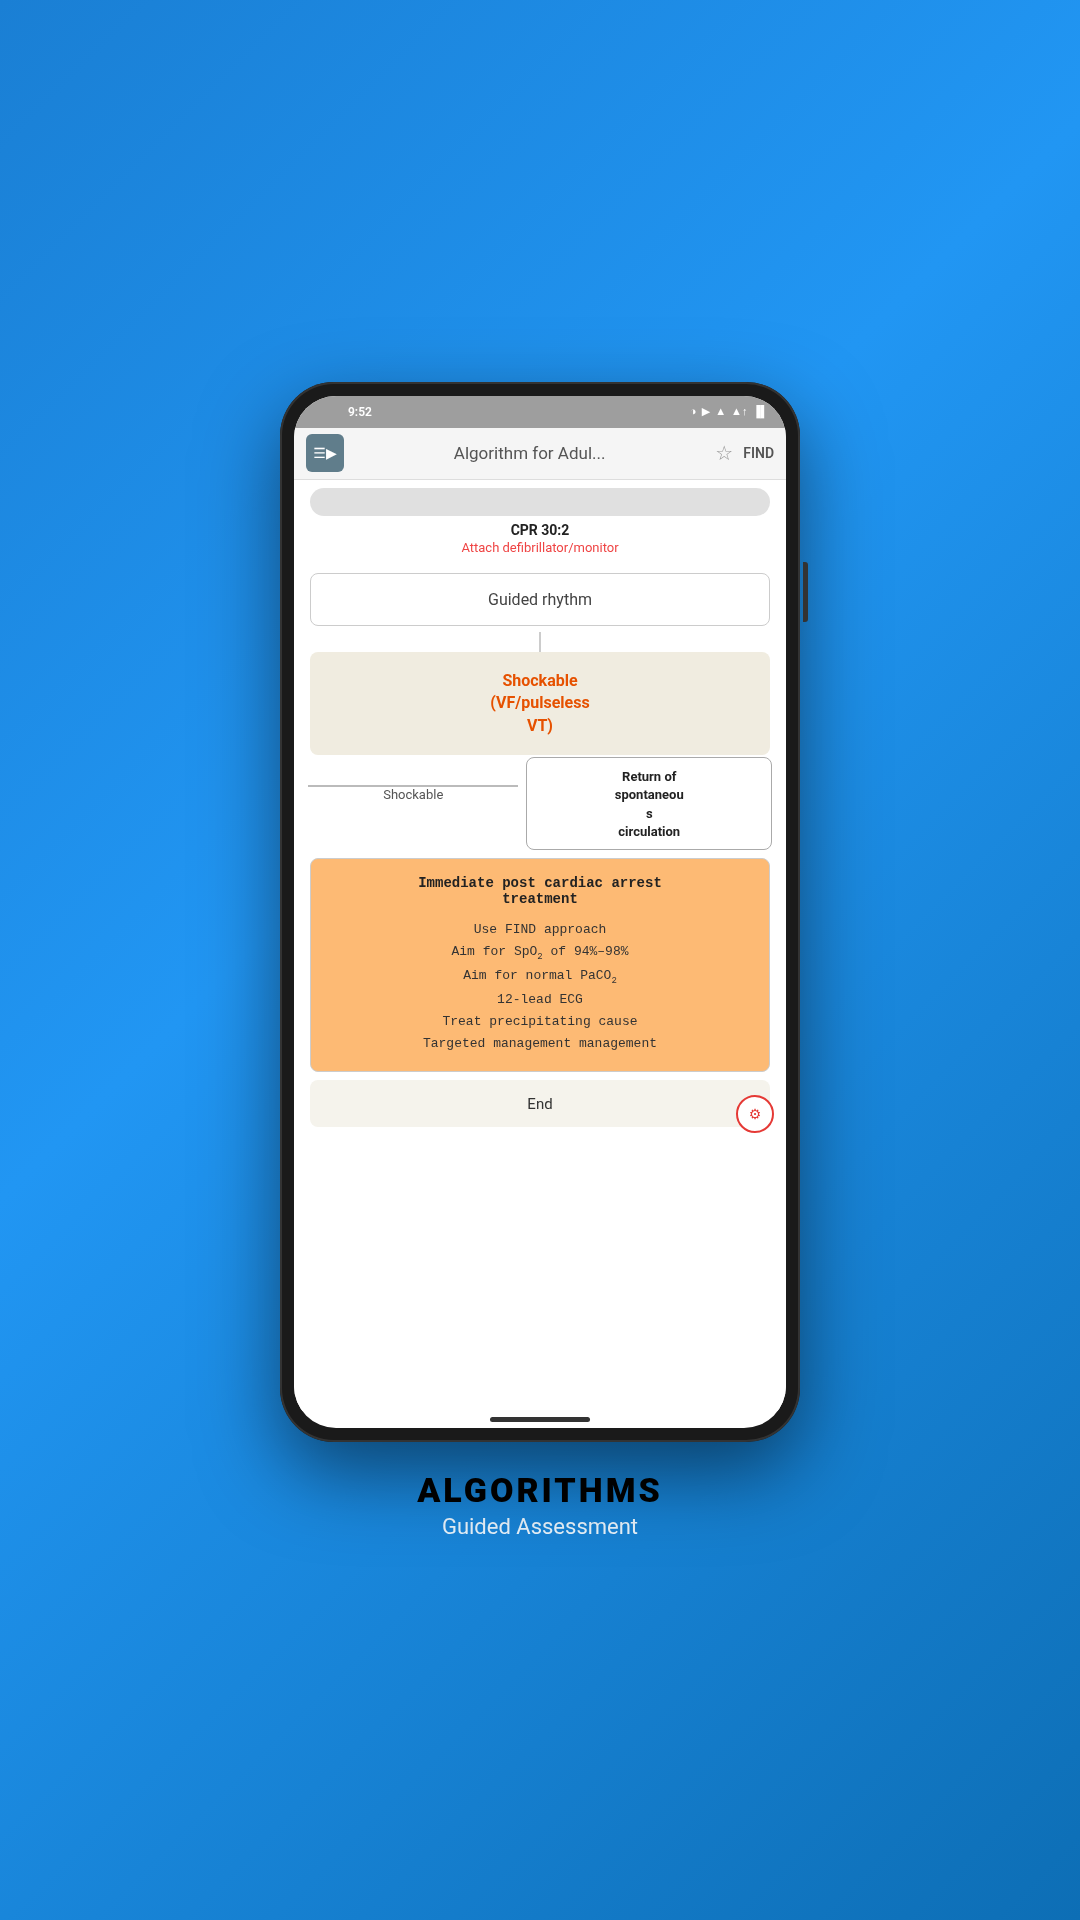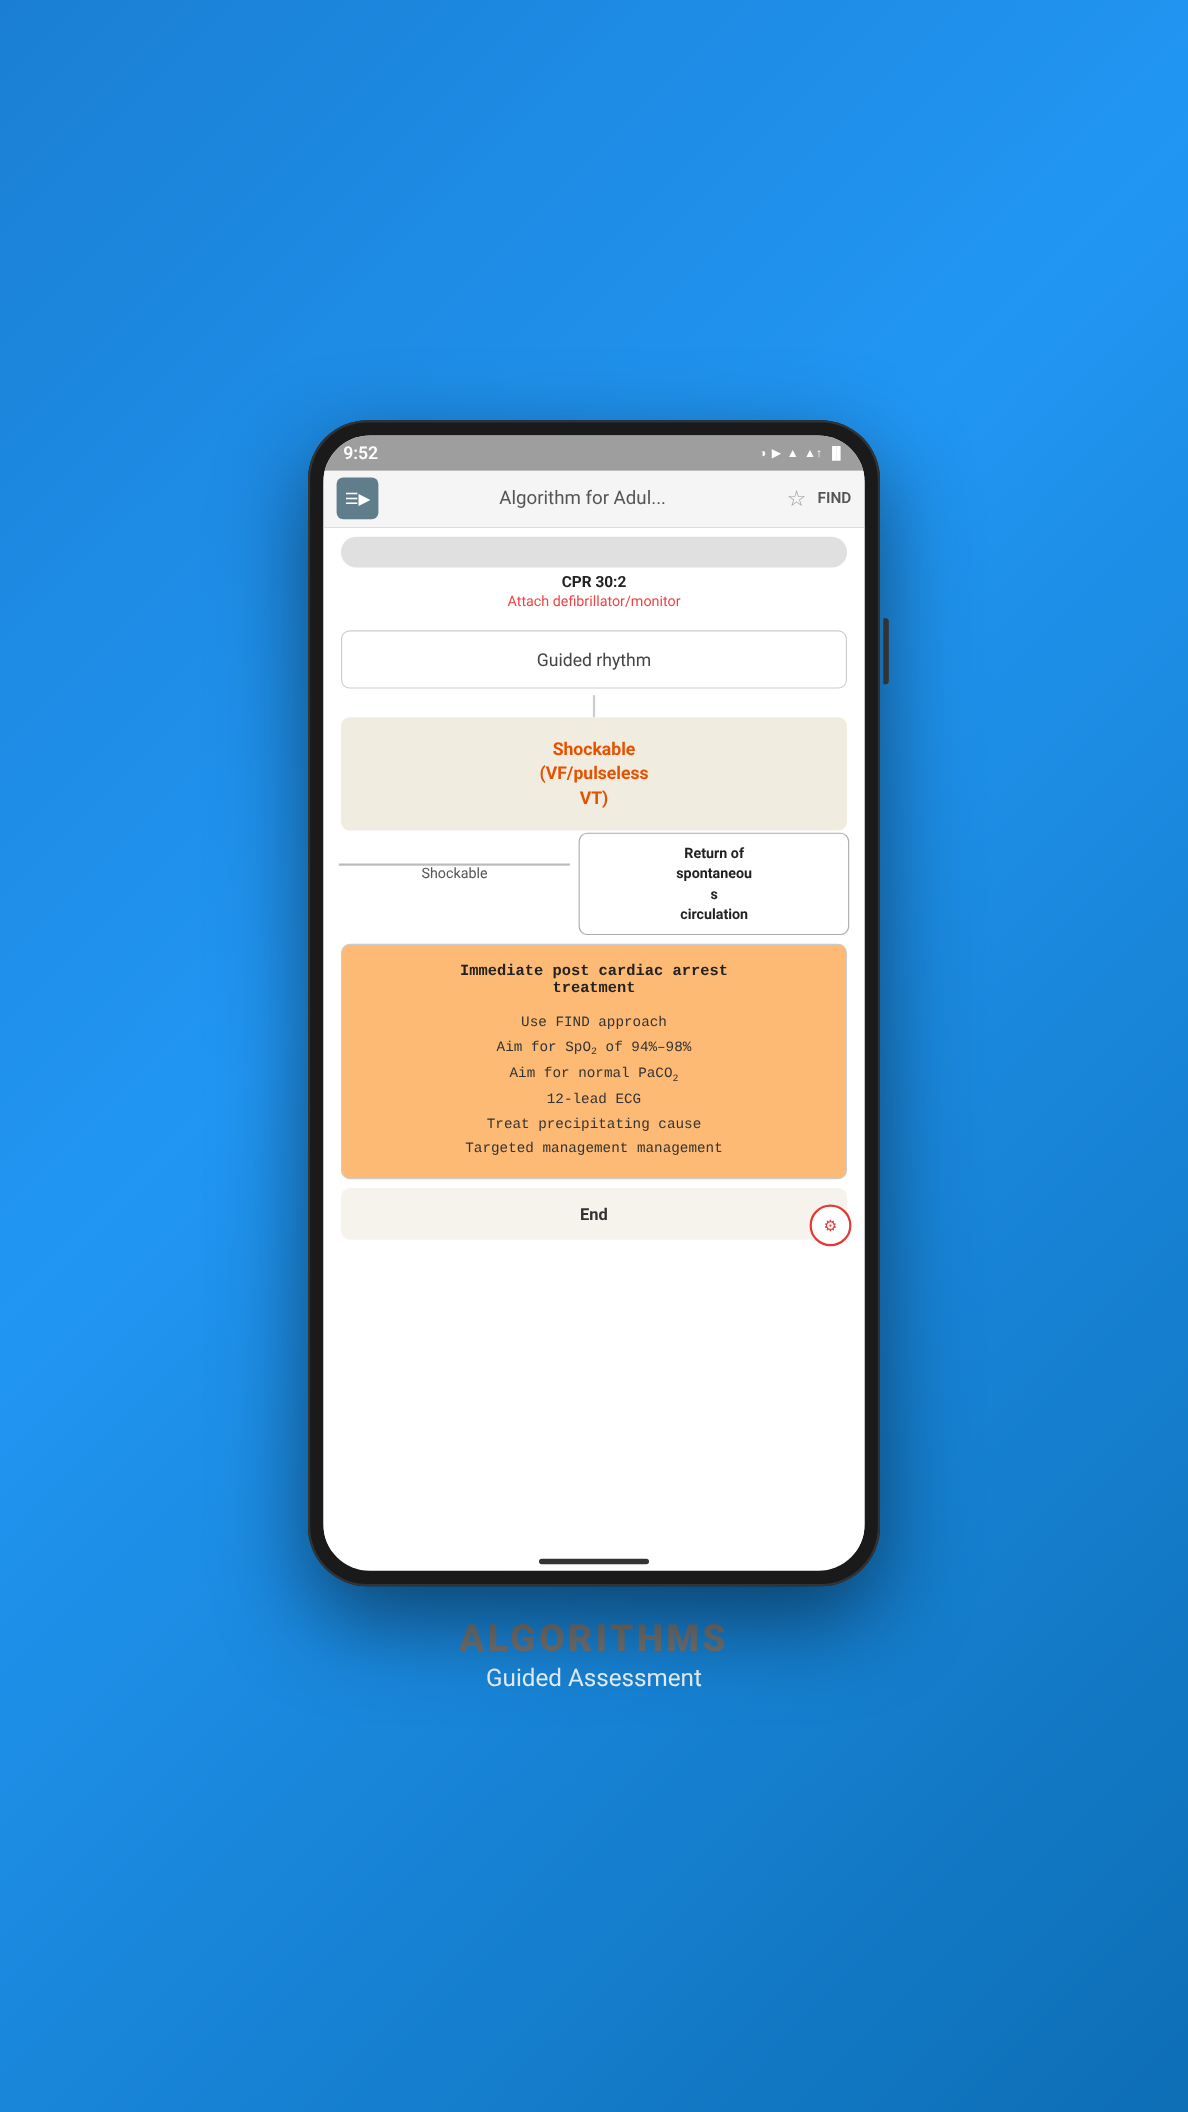--- a/index.html
+++ b/index.html
@@ -43,22 +43,23 @@
       height: 32px;
       display: flex;
       align-items: center;
       justify-content: space-between;
       padding: 0 18px;
       flex-shrink: 0;
     }
 
     .status-time {
       color: #fff;
-      font-size: 16px;
+      font-size: 12px;
       font-weight: 600;
+      margin-left: 36px;
     }
 
     .status-icons {
       display: flex;
       align-items: center;
       gap: 5px;
     }
 
     .status-icon-item {
       color: #fff;
@@ -279,21 +280,21 @@
       margin: 8px 16px 12px;
       background: #f5f3ec;
       border-radius: 8px;
       padding: 14px 12px;
       text-align: center;
       position: relative;
     }
 
     .end-text {
       font-size: 15px;
-      font-weight: 700;
+      font-weight: 400;
       color: #333;
     }
 
     .settings-fab {
       position: absolute;
       right: -4px;
       bottom: -6px;
       width: 38px;
       height: 38px;
       background: #fff;
@@ -320,21 +321,21 @@
 
     
     .branding {
       margin-top: 28px;
       text-align: center;
     }
 
     .branding-title {
       font-size: 34px;
       font-weight: 900;
-      color: #737373;
+      color: #000000;
       letter-spacing: 3px;
     }
 
     .branding-subtitle {
       font-size: 22px;
       font-weight: 400;
       color: rgba(255,255,255,0.9);
       margin-top: 4px;
     }
 

